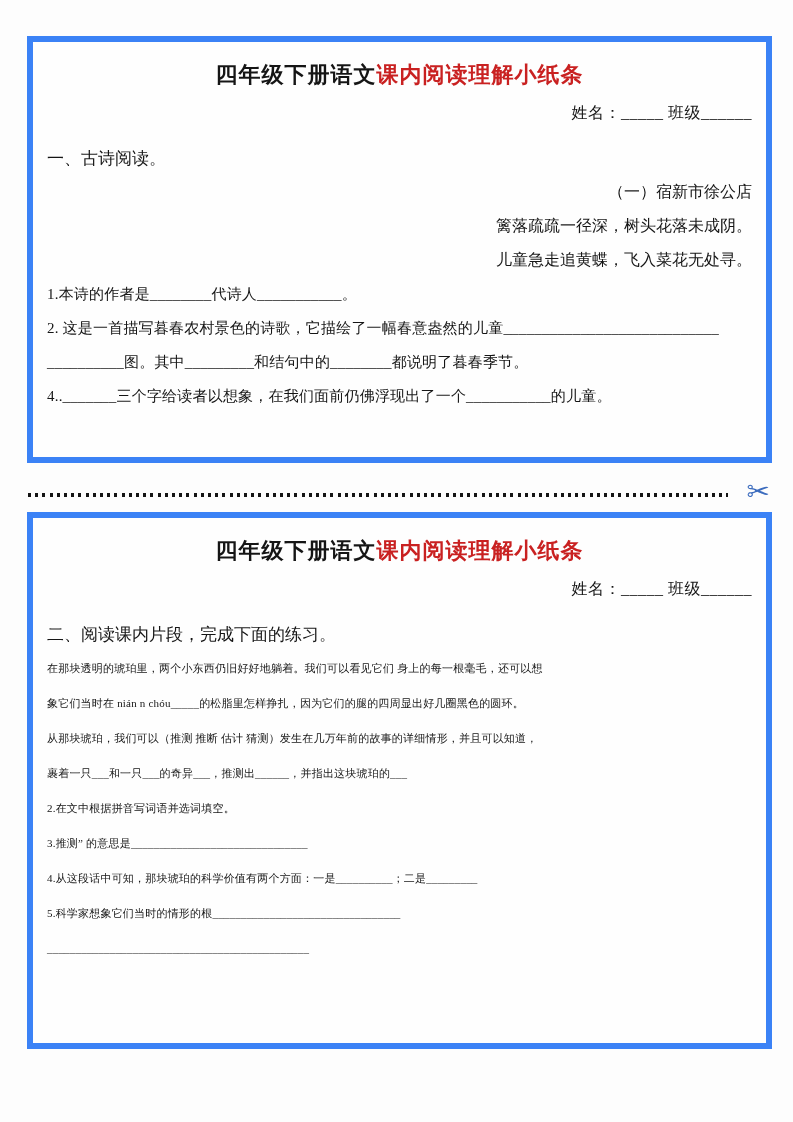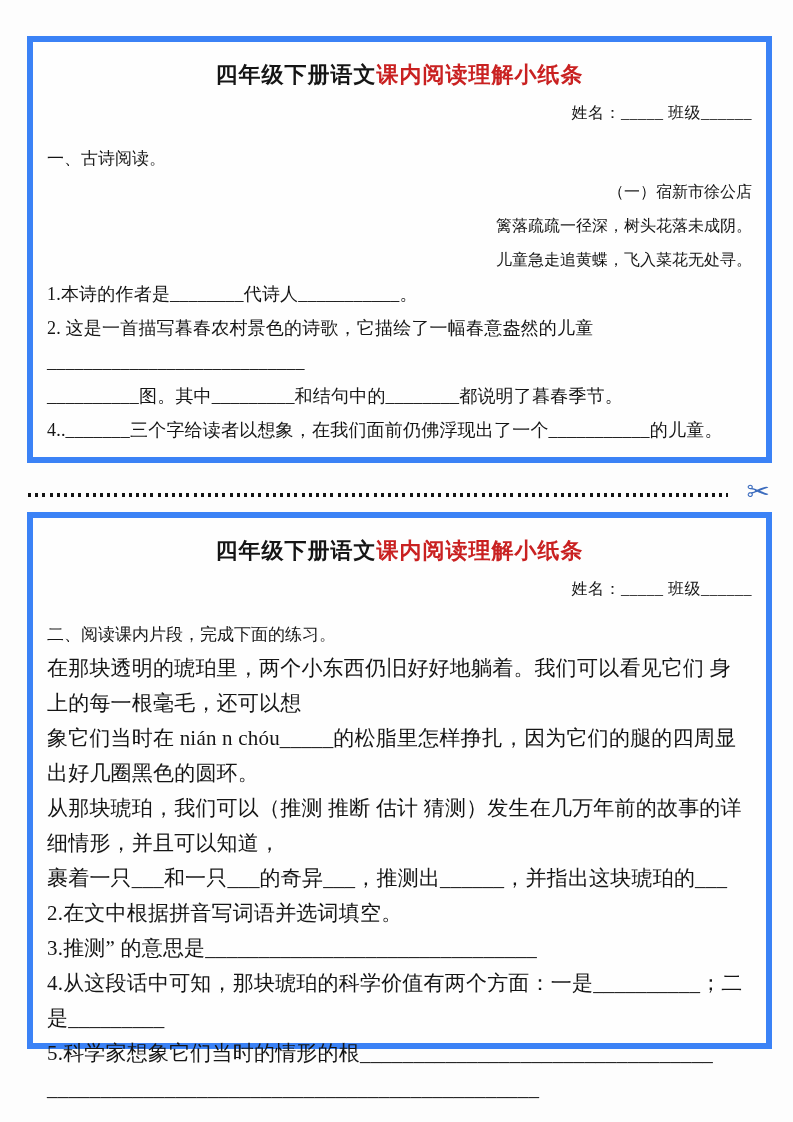--- a/index.html
+++ b/index.html
@@ -42,26 +42,26 @@
     font-size:17px;
     line-height:32px;
     margin-top:15px;
   }
   .center-line {
     text-align:right;
     font-size:16px;
     line-height:34px;
   }
   .q-line {
-    font-size:18px;
+    font-size:15px;
     line-height:34px;
     letter-spacing:0.2px;
   }
   .slip-2 .q-line, .passage-line {
-    font-size:21px;
+    font-size:11px;
     line-height:35px;
     letter-spacing:0.2px;
   }
   .cut-divider {
     position:absolute;
     top:484px; left:28px;
     width:744px; height:22px;
   }
   .cut-dots {
     position:absolute;

